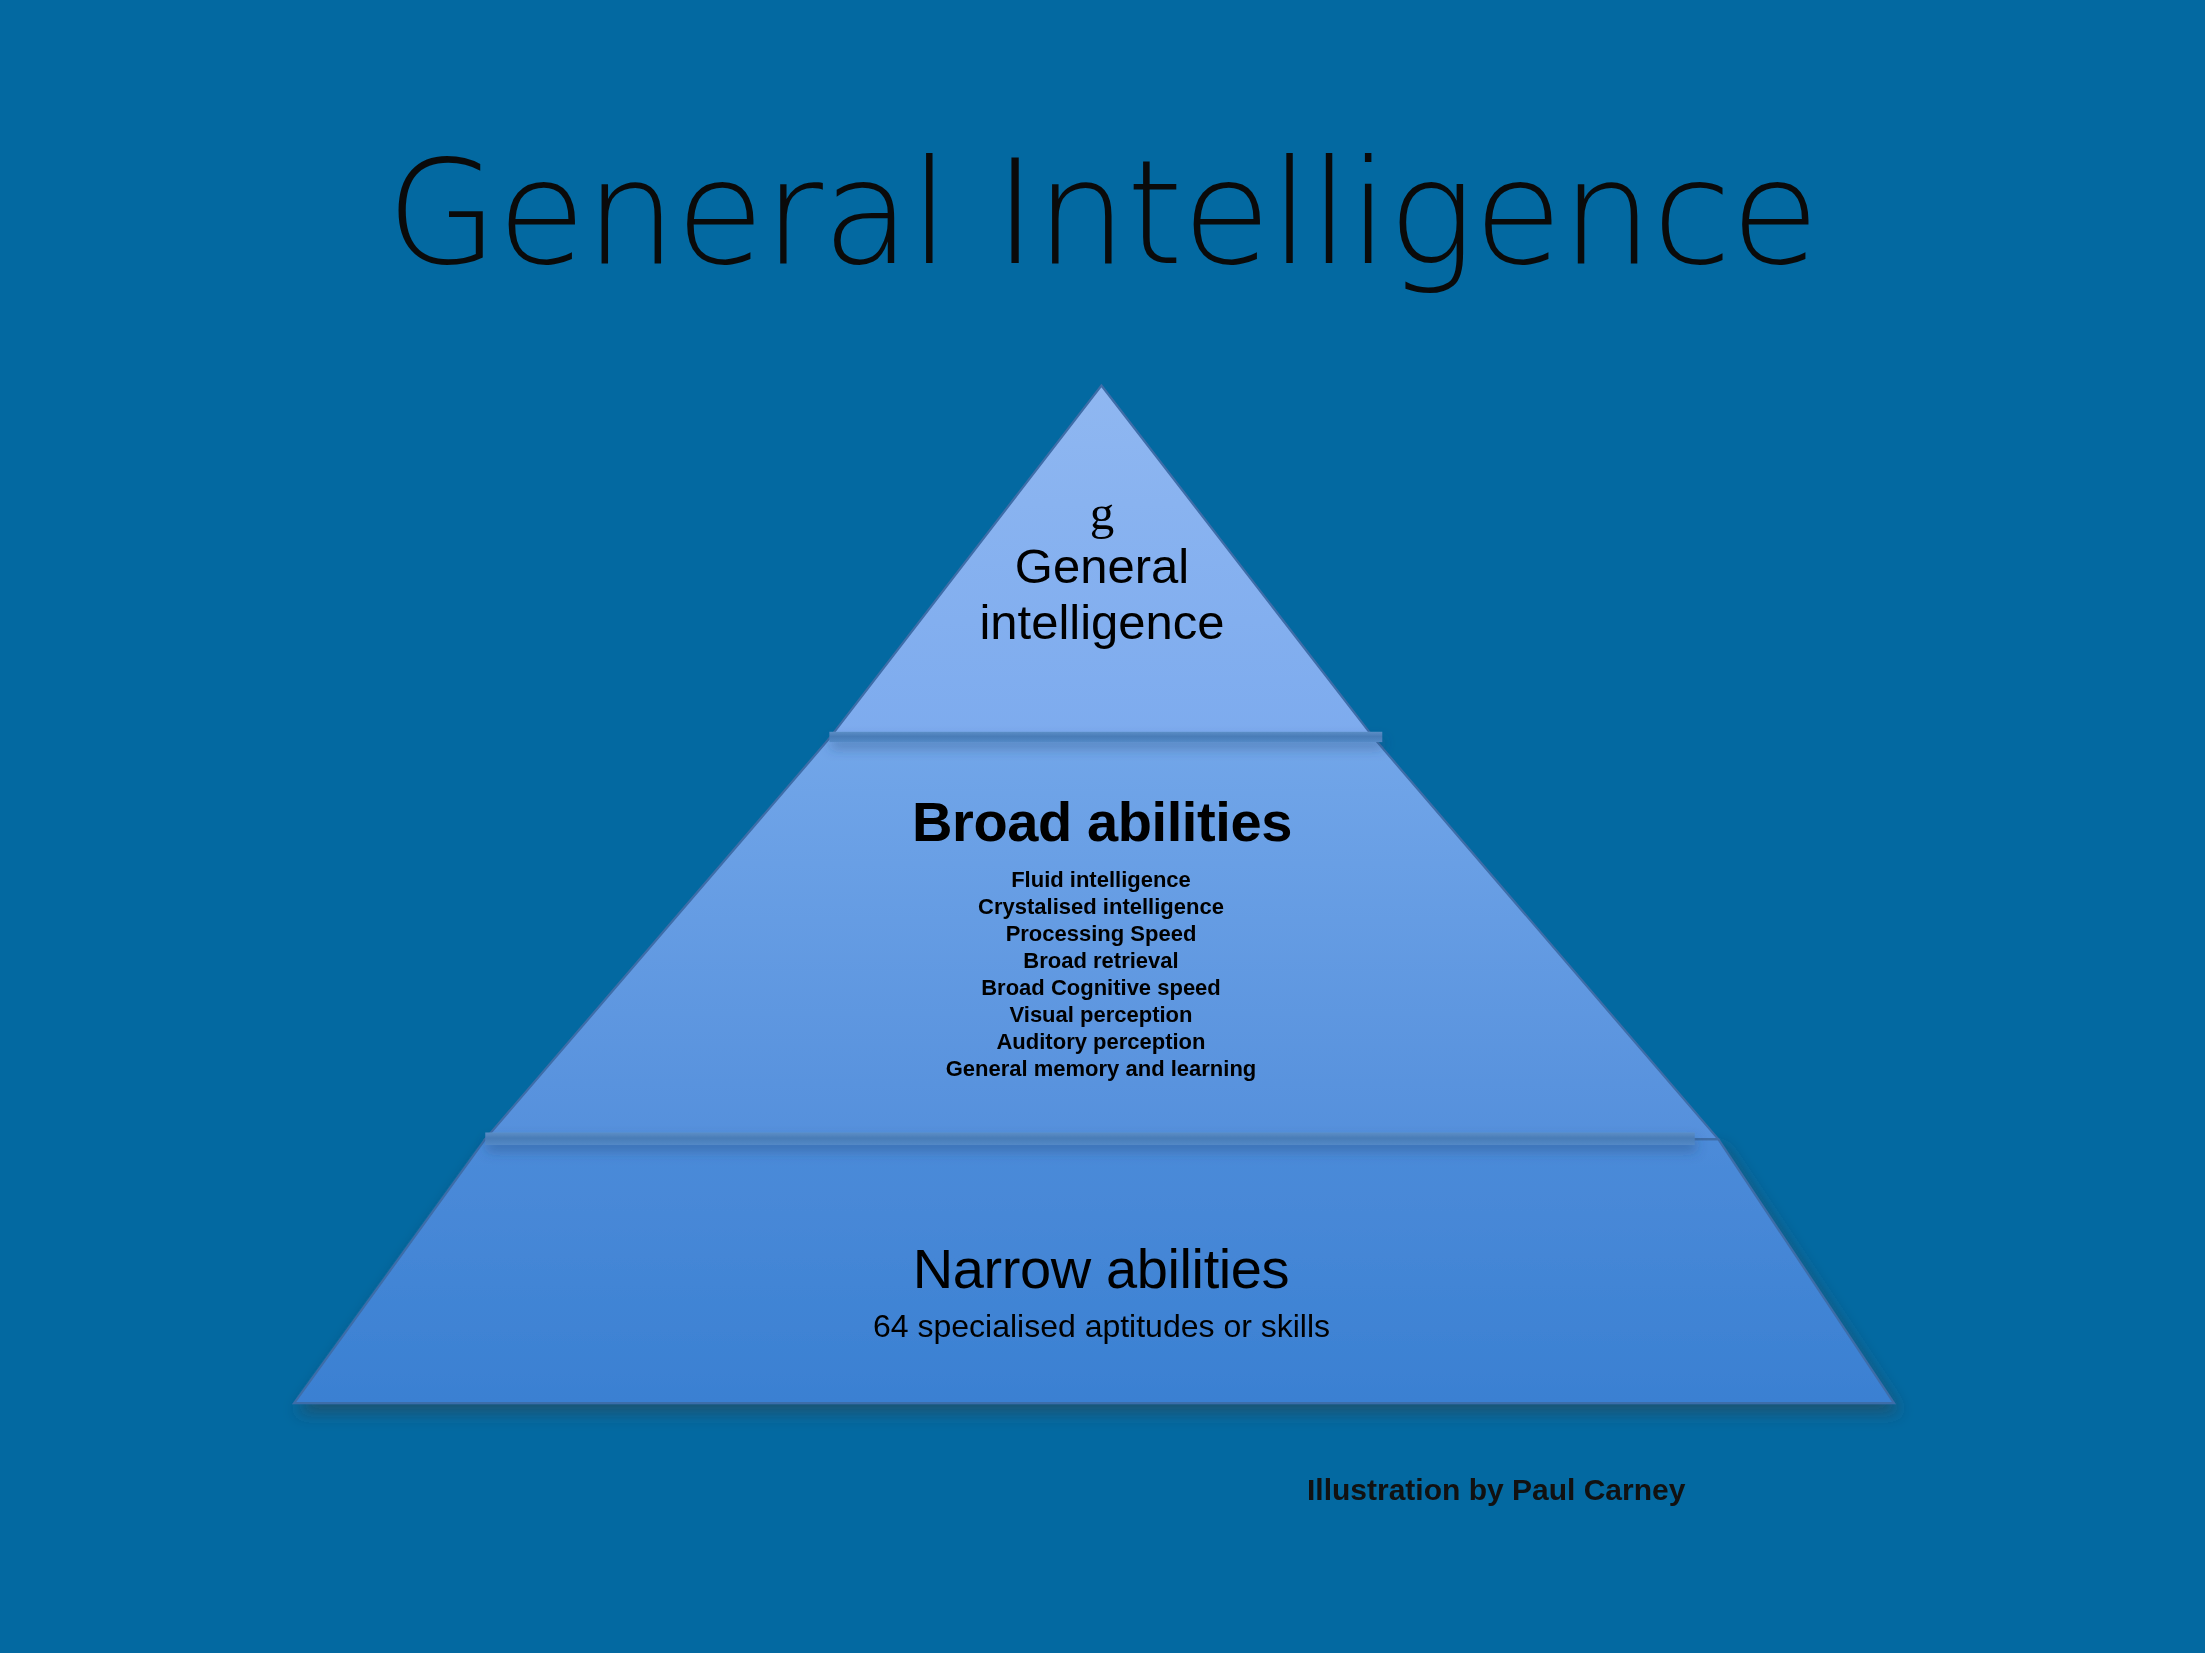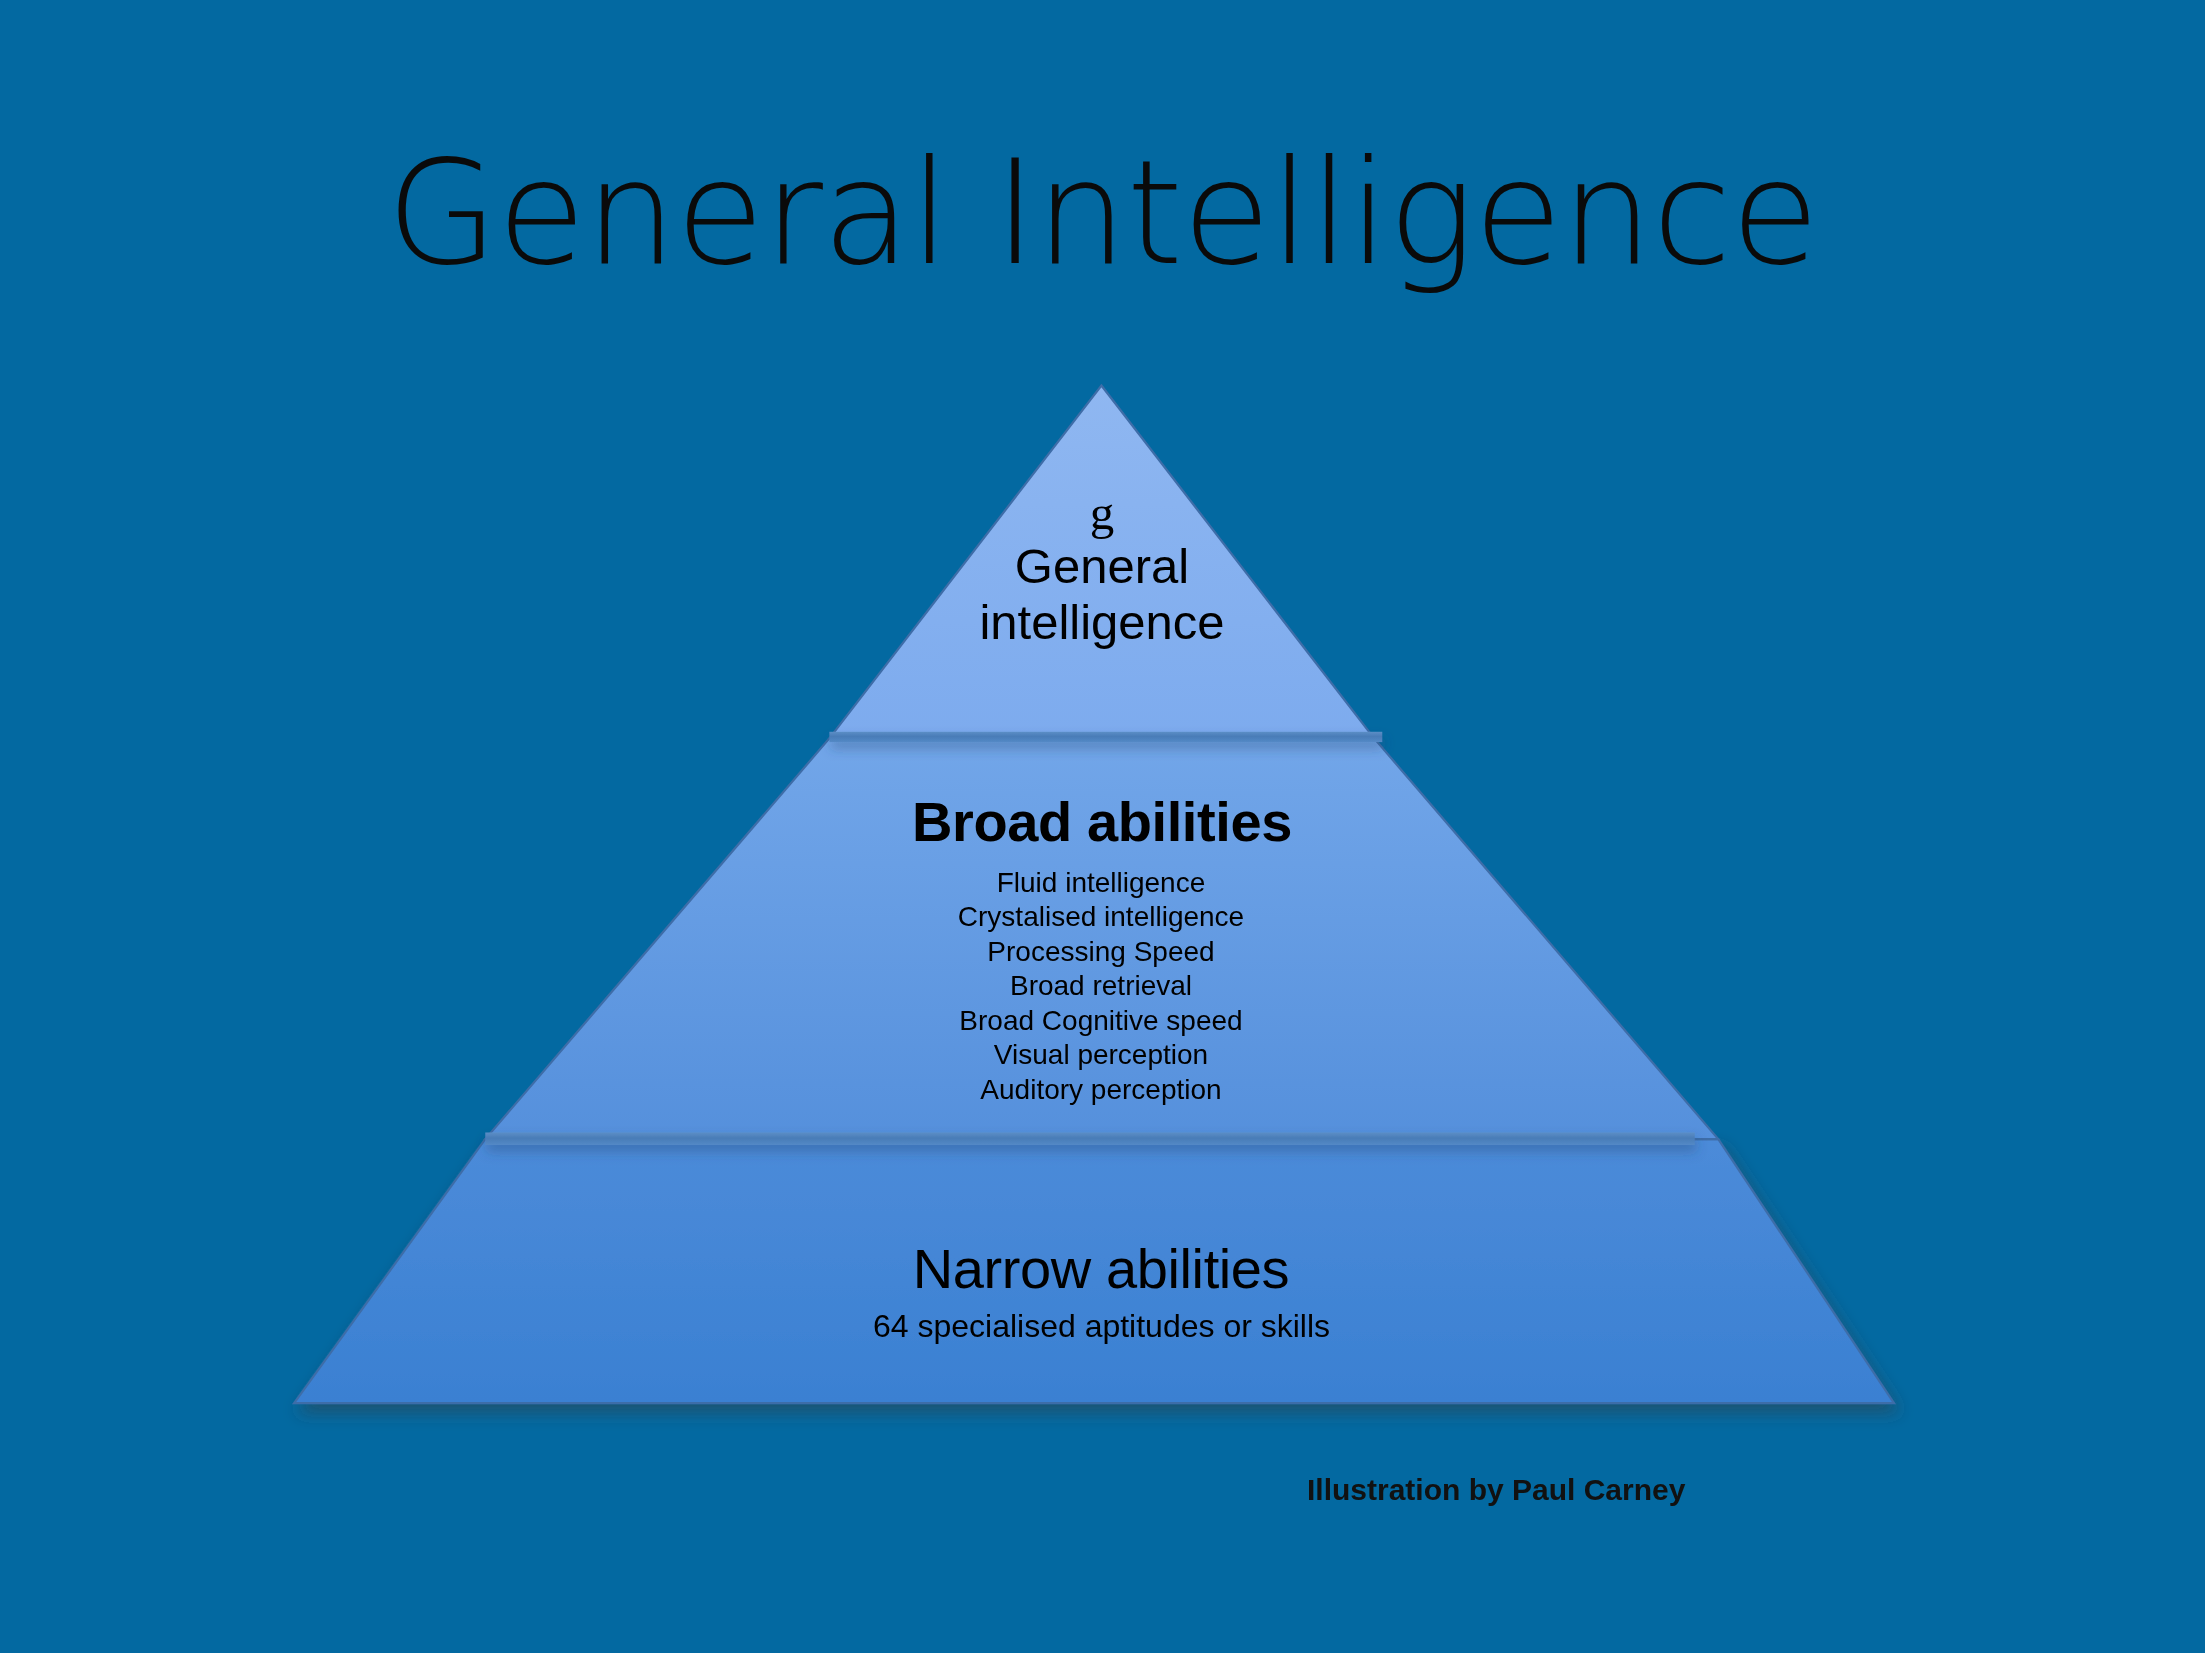--- a/index.html
+++ b/index.html
@@ -64,22 +64,22 @@
 
   
   #broadHead {
     left:824px; top:793px; width:556px;
     font-size:56px;
     font-weight:700;
     letter-spacing:-0.4px;
   }
   #broadList {
     left:735px; top:866px; width:732px;
-    font-size:28px;
-    font-weight:400;
+    font-size:22px;
+    font-weight:700;
     line-height:1.23;
   }
   #broadList li { list-style:none; }
 
   
   #narrowHead {
     left:735px; top:1240px; width:732px;
     font-size:56px;
     font-weight:400;
     letter-spacing:-0.4px;
@@ -169,20 +169,21 @@
   <div class="tierText" id="broadHead">Broad abilities</div>
 
   <ul class="tierText" id="broadList">
     <li>Fluid intelligence</li>
     <li>Crystalised intelligence</li>
     <li>Processing Speed</li>
     <li>Broad retrieval</li>
     <li>Broad Cognitive speed</li>
     <li>Visual perception</li>
     <li>Auditory perception</li>
+    <li>General memory and learning</li>
   </ul>
 
   <div class="tierText" id="narrowHead">Narrow abilities</div>
 
   <div class="tierText" id="narrowBody">
     <span class="ln">64 specialised aptitudes or skills</span>
   </div>
 
   <div id="credit">Illustration by Paul Carney</div>
 

